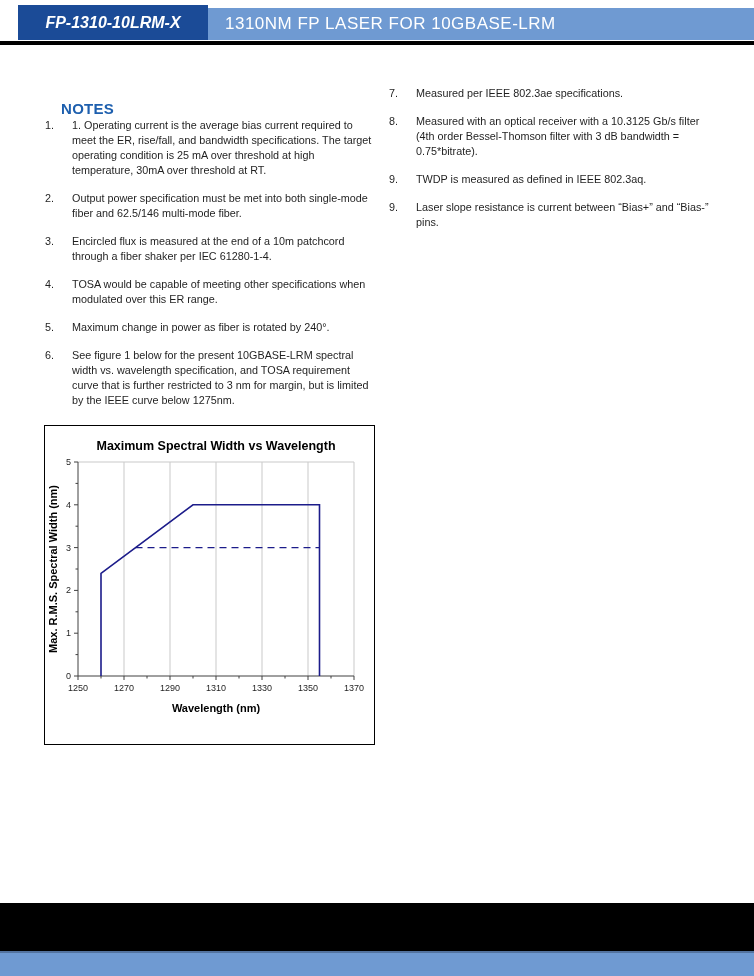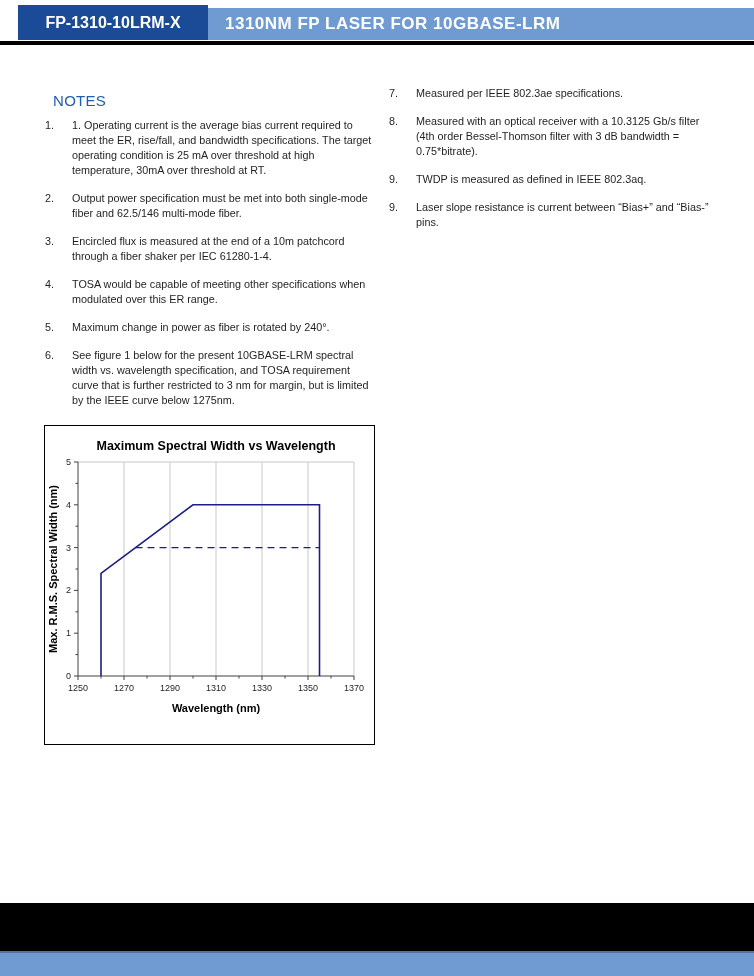--- a/index.html
+++ b/index.html
@@ -2,27 +2,27 @@
 <html><head>
 <meta charset="utf-8">
 <style>
   html,body{margin:0;padding:0;background:#ffffff;}
   .page{position:relative;width:754px;height:976px;background:#ffffff;overflow:hidden;
         font-family:"Liberation Sans",sans-serif;color:#1f1f1f;}
 
   
   .hdr-light{position:absolute;left:18px;top:8px;right:0;height:32px;background:#6f9ad2;}
   .hdr-title{position:absolute;left:207px;top:0;height:32px;line-height:32px;
-             color:#ffffff;font-weight:bold;font-size:17px;letter-spacing:.5px;white-space:nowrap;}
+             color:#ffffff;font-weight:normal;font-size:17px;letter-spacing:.5px;white-space:nowrap;}
   .hdr-dark{position:absolute;left:18px;top:5px;width:190px;height:35px;background:#1b4b97;
-            color:#ffffff;font-weight:bold;font-size:16px;text-align:center;line-height:35px;}
+            color:#ffffff;font-weight:bold;font-size:16px;text-align:center;line-height:35px;font-style:italic;}
   .hdr-rule{position:absolute;left:0;top:41px;width:754px;height:4px;background:#000000;}
 
   
-  .notes-heading{position:absolute;left:45px;top:84px;margin:8px;font-size:15px;font-weight:normal;
+  .notes-heading{position:absolute;left:45px;top:84px;margin:16px;font-size:15px;font-weight:bold;
                  color:#1d5fae;letter-spacing:.3px;}
   .col{position:absolute;top:118px;font-size:10.8px;line-height:15px;}
   .col-left{left:45px;width:330px;}
   .col-right{left:389px;width:330px;top:86px;}
   .note-item{position:relative;padding-left:27px;margin-bottom:13px;}
   .note-num{position:absolute;left:0;top:0;}
 
   
   .chart-box{position:absolute;left:44px;top:425px;width:329px;height:318px;
              border:1px solid #000000;background:#ffffff;margin:0;}

